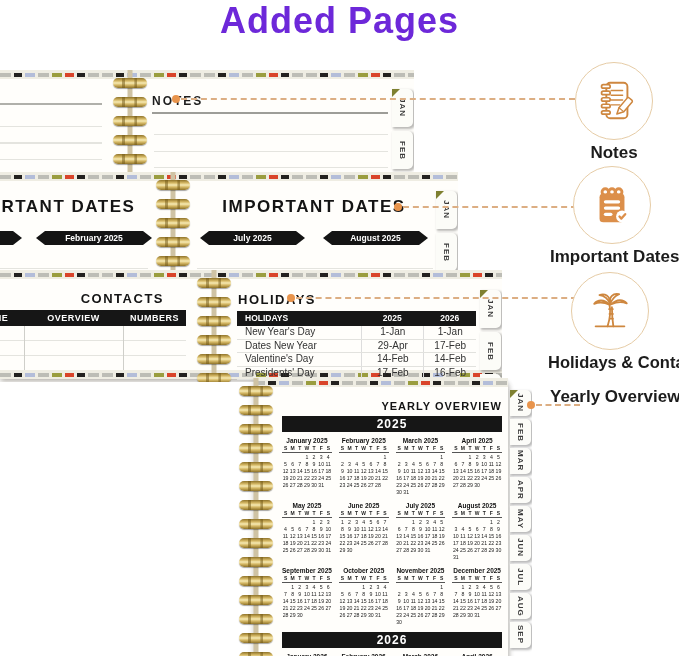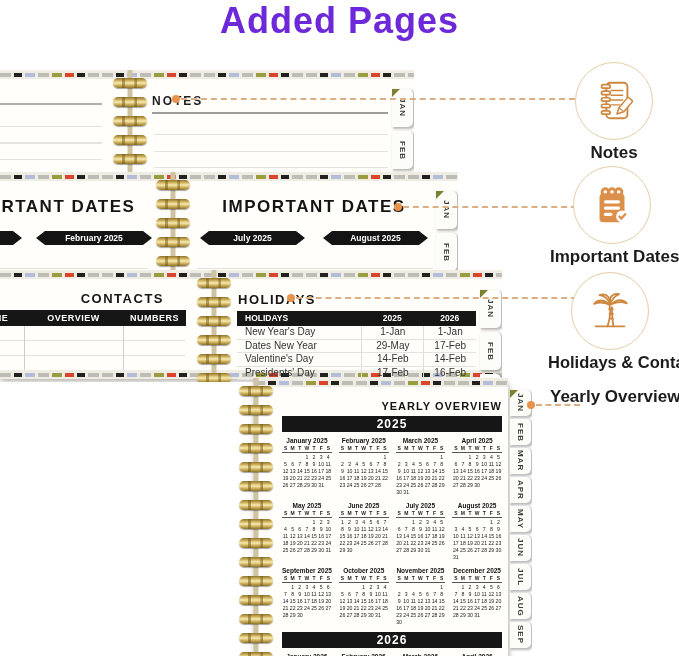--- a/index.html
+++ b/index.html
@@ -214,21 +214,21 @@
           <div>2026</div>
         </div>
       <div>
           <div class="ht-row">
             <div>New Year's Day</div>
             <div>1-Jan</div>
             <div>1-Jan</div>
           </div>
           <div class="ht-row">
             <div>Dates New Year</div>
-            <div>29-May</div>
+            <div>29-Apr</div>
             <div>17-Feb</div>
           </div>
           <div class="ht-row">
             <div>Valentine's Day</div>
             <div>14-Feb</div>
             <div>14-Feb</div>
           </div>
           <div class="ht-row">
             <div>Presidents' Day</div>
             <div>17-Feb</div>

